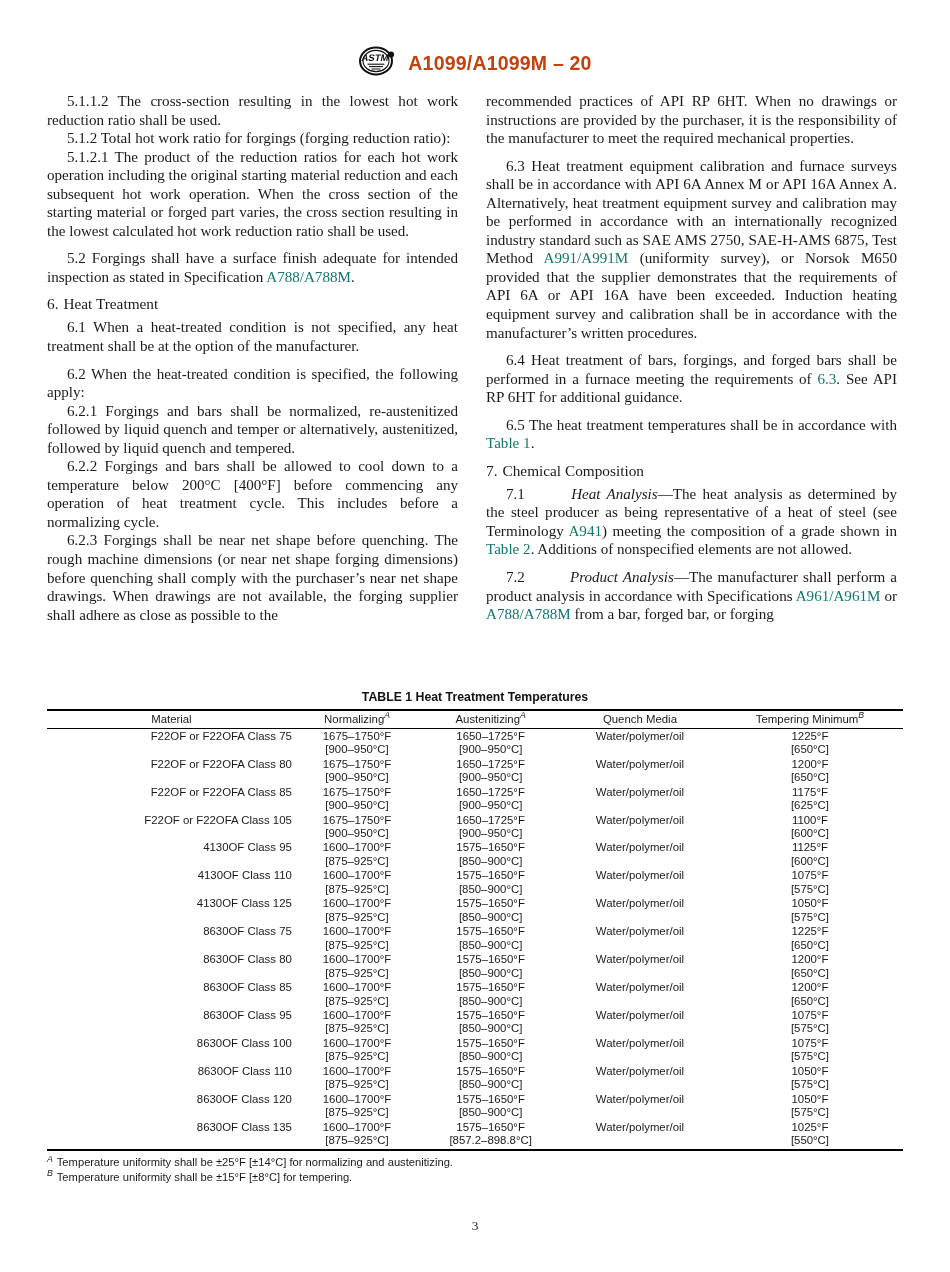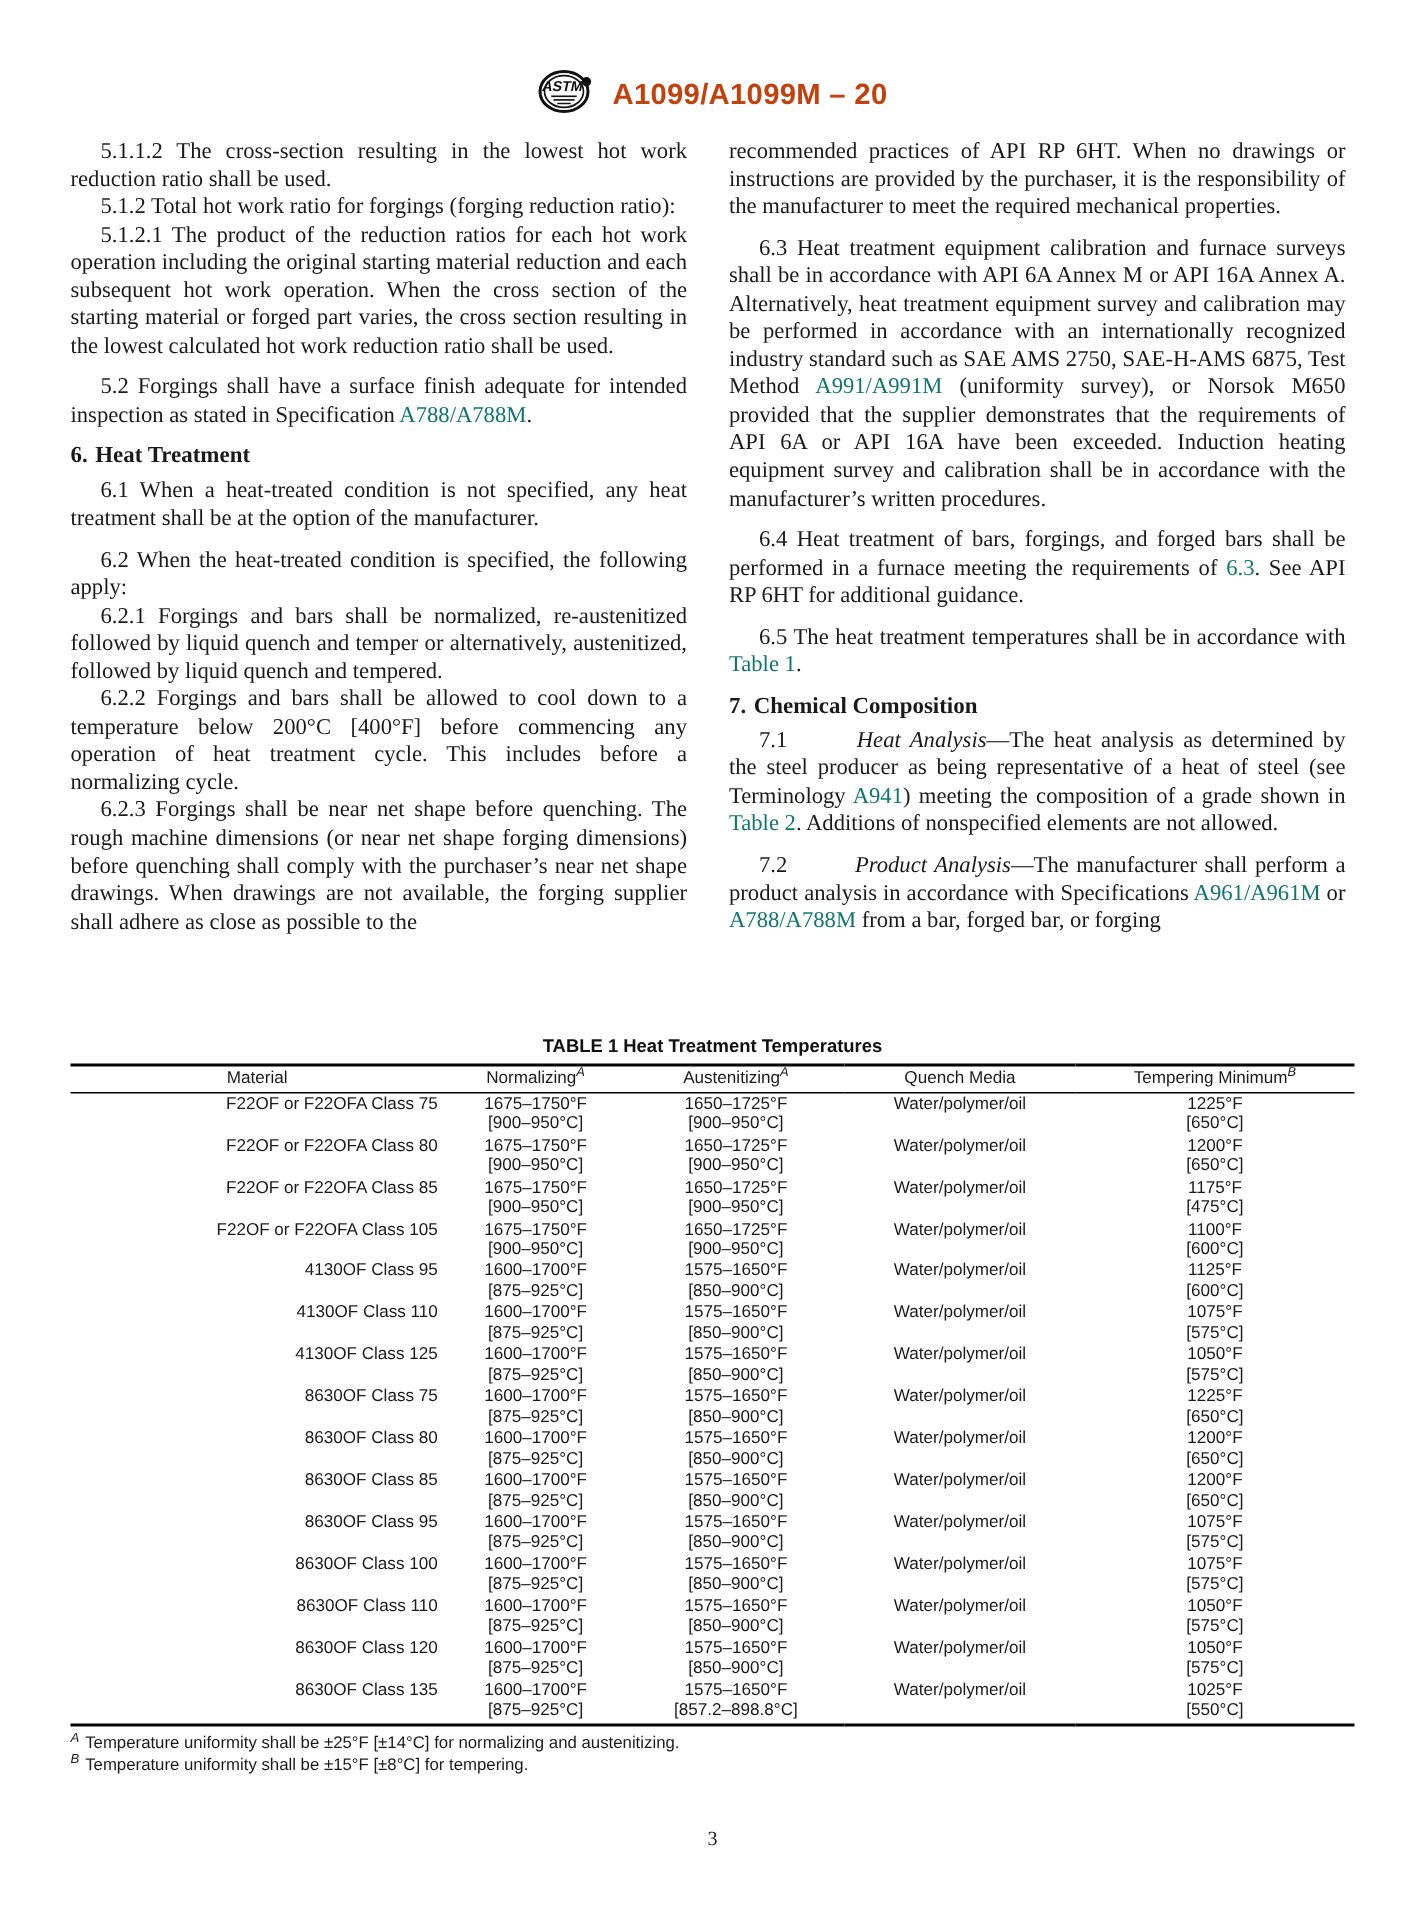--- a/index.html
+++ b/index.html
@@ -60,21 +60,21 @@
     text-indent: 20px;
     hyphens: auto;
   }
   p.para.noindent { text-indent: 0; }
   p.gap { margin-top: 9px; }
 
   h3.section-head {
     margin: 0;
     padding: 9px 0 5px 0;
     font-size: 15.3px;
-    font-weight: bold;
+    font-weight: normal;
     text-indent: 0;
     text-align: left;
   }
   h3.section-head .sec-num { margin-right: 5px; }
 
   .xref { color: #0f766e; }
   .term { font-style: italic; margin-left: 40px; }
 
   
   .table-block {
@@ -254,21 +254,21 @@
             <td>1675–1750°F</td>
             <td>1650–1725°F</td>
             <td>Water/polymer/oil</td>
             <td>1175°F</td>
           </tr>
           <tr class="row-si">
             <td class="material"></td>
             <td>[900–950°C]</td>
             <td>[900–950°C]</td>
             <td></td>
-            <td>[475°C]</td>
+            <td>[625°C]</td>
           </tr>
           <tr>
             <td class="material">F22OF or F22OFA Class 105</td>
             <td>1675–1750°F</td>
             <td>1650–1725°F</td>
             <td>Water/polymer/oil</td>
             <td>1100°F</td>
           </tr>
           <tr class="row-si">
             <td class="material"></td>

